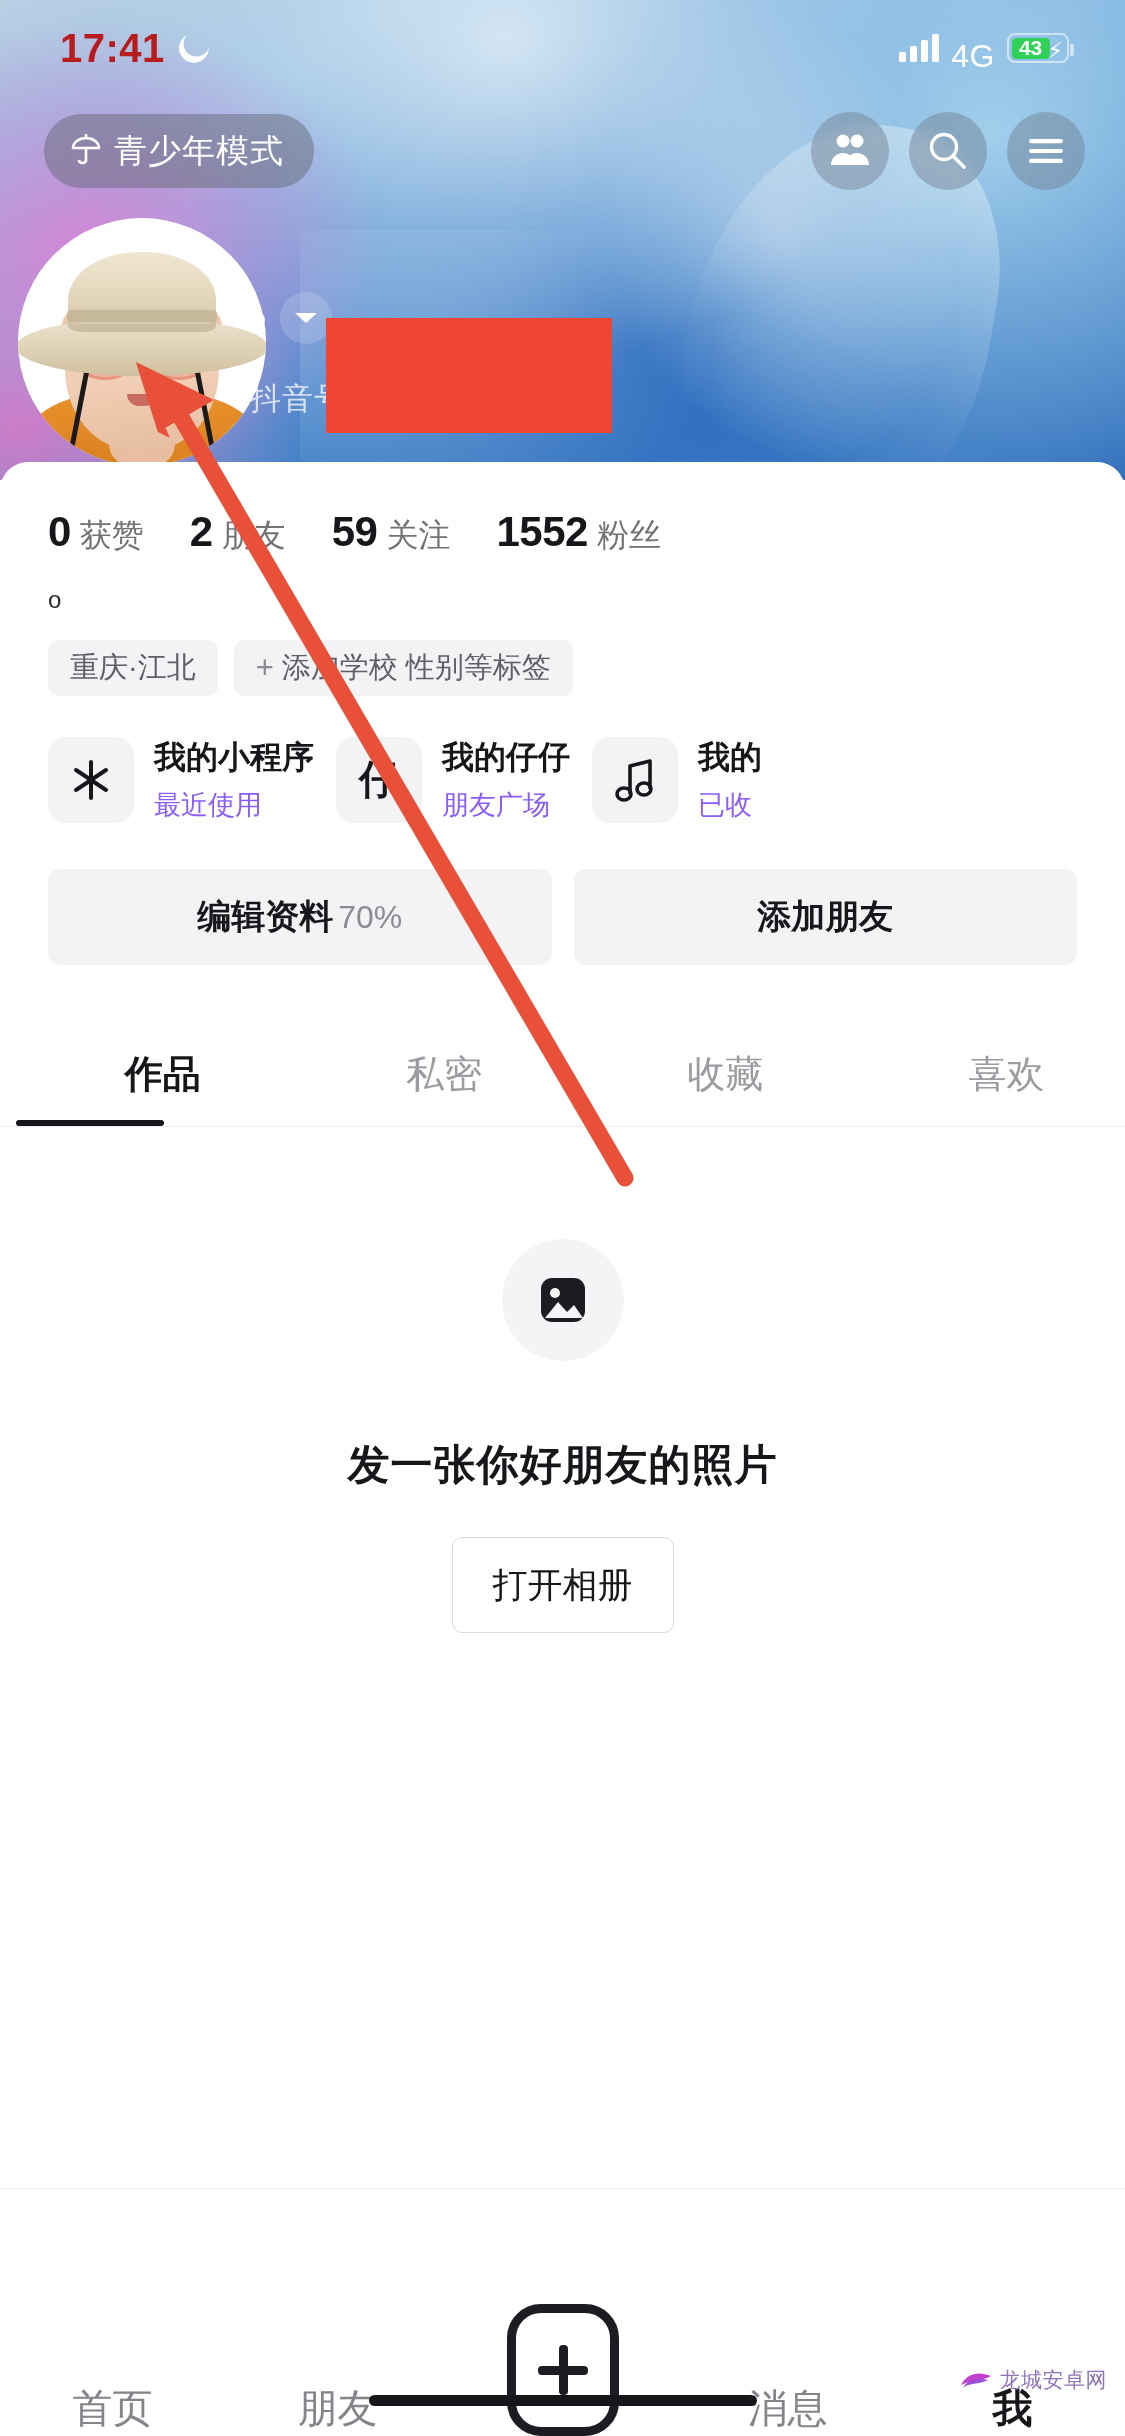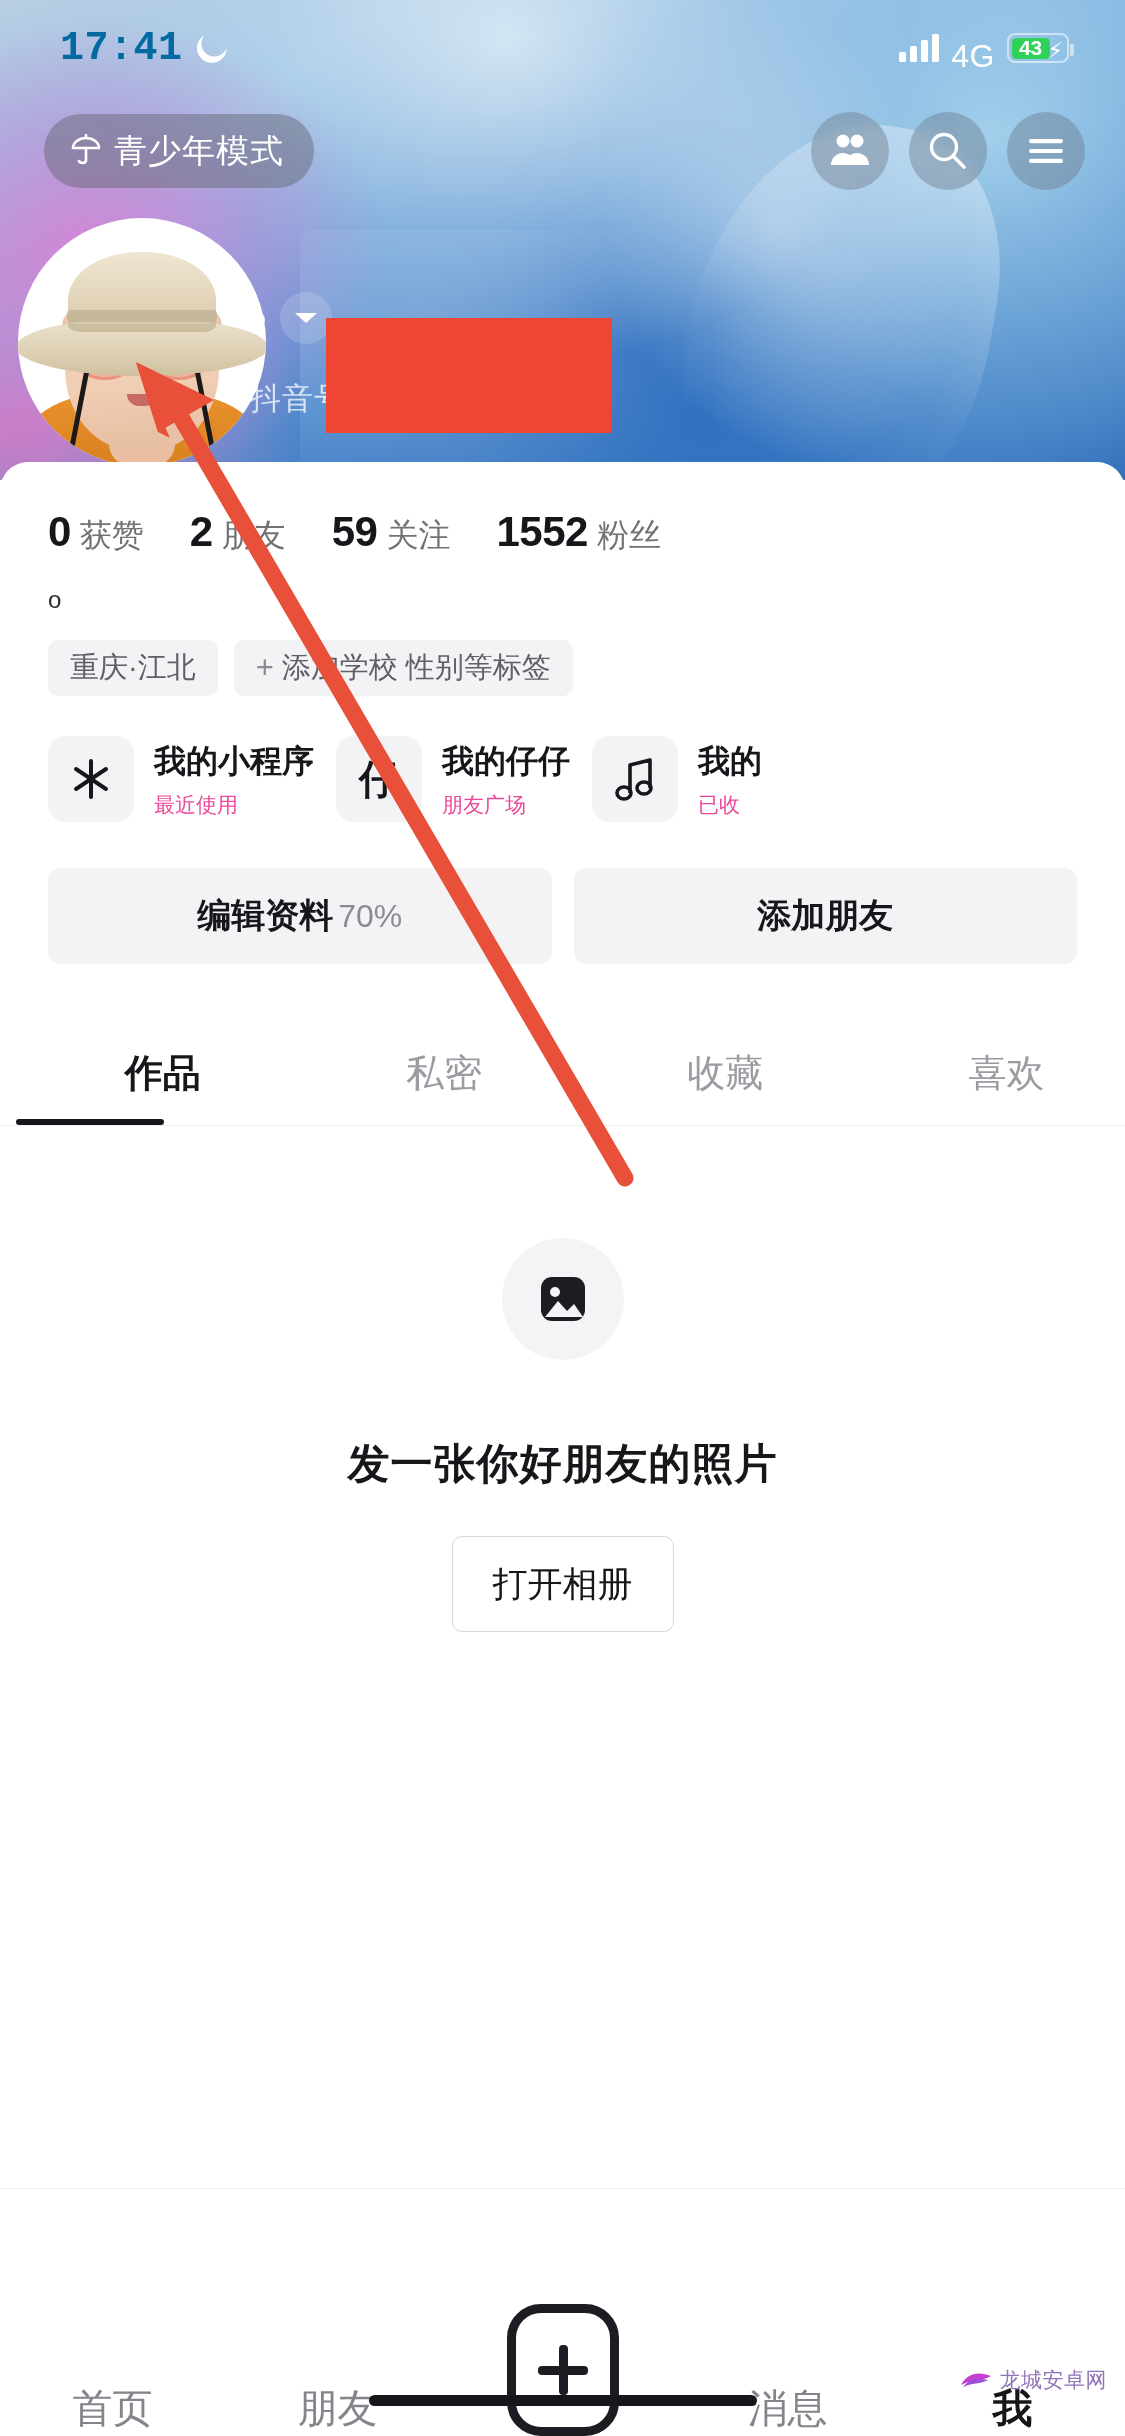--- a/index.html
+++ b/index.html
@@ -40,21 +40,21 @@
     background:radial-gradient(ellipse at 30% 40%, rgba(255,255,255,0.22) 0%, rgba(255,255,255,0) 70%);
   }
 
   
   .statusbar {
     position:absolute; left:0; top:0; width:1125px; height:96px;
     display:flex; align-items:center; justify-content:space-between;
     padding:0 56px 0 60px; z-index:20;
   }
   .sb-left { display:flex; align-items:center; gap:14px; }
-  .sb-time { color:#0369a1; font-size:40px; font-weight:600; letter-spacing:0.5px;font-family:Liberation Mono, monospace; }
+  .sb-time { color:#b91c1c; font-size:40px; font-weight:600; letter-spacing:0.5px; }
   .sb-moon { width:30px; height:30px; position:relative; }
   .sb-moon::before {
     content:""; position:absolute; inset:0;
     border-radius:50%; background:#fff;
     clip-path:path("M 30 15 A 15 15 0 1 1 8 2 A 13 13 0 1 0 30 15 Z");
   }
   .sb-right { display:flex; align-items:center; gap:12px; }
   .sb-signal { display:flex; align-items:flex-end; gap:4px; height:28px; }
   .sb-signal i { display:block; width:7px; background:#fff; border-radius:1.5px; }
   .sb-signal i:nth-child(1){height:10px;}
@@ -228,21 +228,21 @@
   
   .cards { display:flex; gap:22px; padding:40px 0 0 48px; overflow:hidden; }
   .card { display:flex; align-items:center; gap:20px; flex:0 0 auto; }
   .card-ico {
     width:86px; height:86px; border-radius:18px; background:#f3f3f5;
     display:flex; align-items:center; justify-content:center;
   }
   .card-ico-txt { font-size:40px; font-weight:700; color:#16171a; }
   .card-txt { display:flex; flex-direction:column; gap:7px; }
   .card-title { font-size:32px; font-weight:700; color:#16171a; white-space:nowrap; }
-  .card-sub { font-size:21px; color:#ec4899; white-space:nowrap; }
+  .card-sub { font-size:27px; color:#8b5cf6; white-space:nowrap; }
 
   
   .actions { display:flex; gap:22px; padding:46px 48px 0 48px; }
   .act-btn {
     flex:1; height:96px; border-radius:12px; background:#f3f3f5;
     display:flex; align-items:center; justify-content:center; gap:5px;
   }
   .act-main { font-size:34px; font-weight:700; color:#16171a; }
   .act-sub { font-size:32px; color:#8a8c91; font-weight:400; }
 

